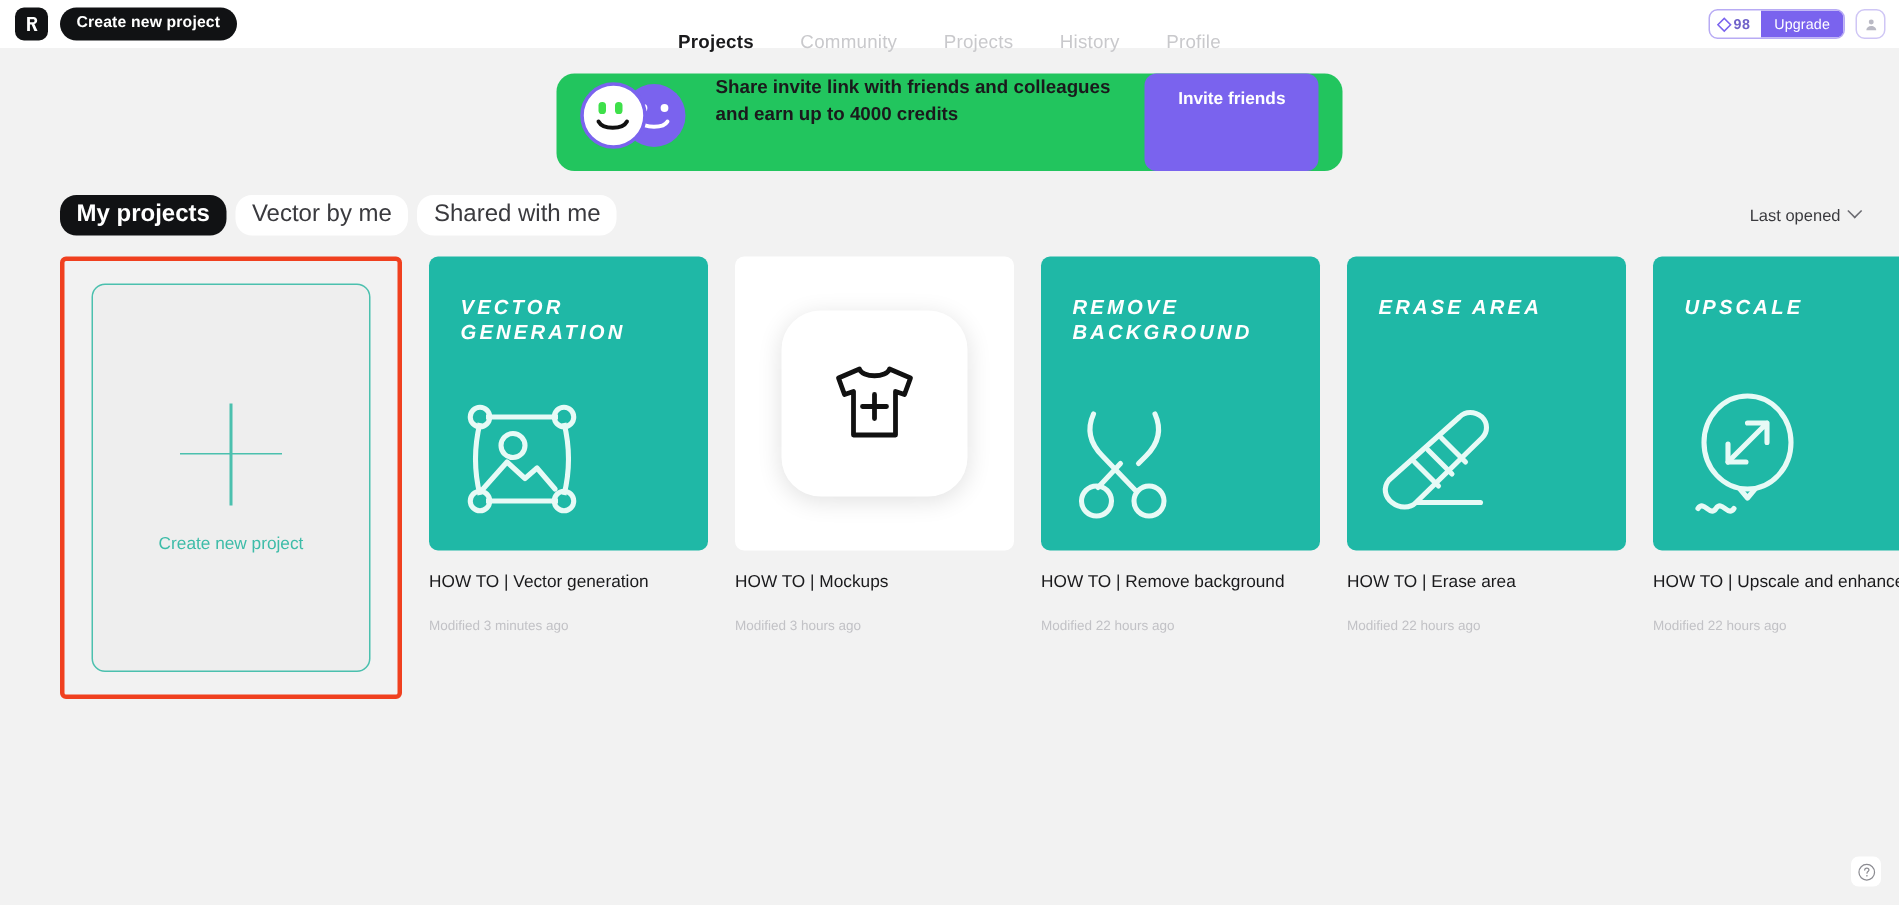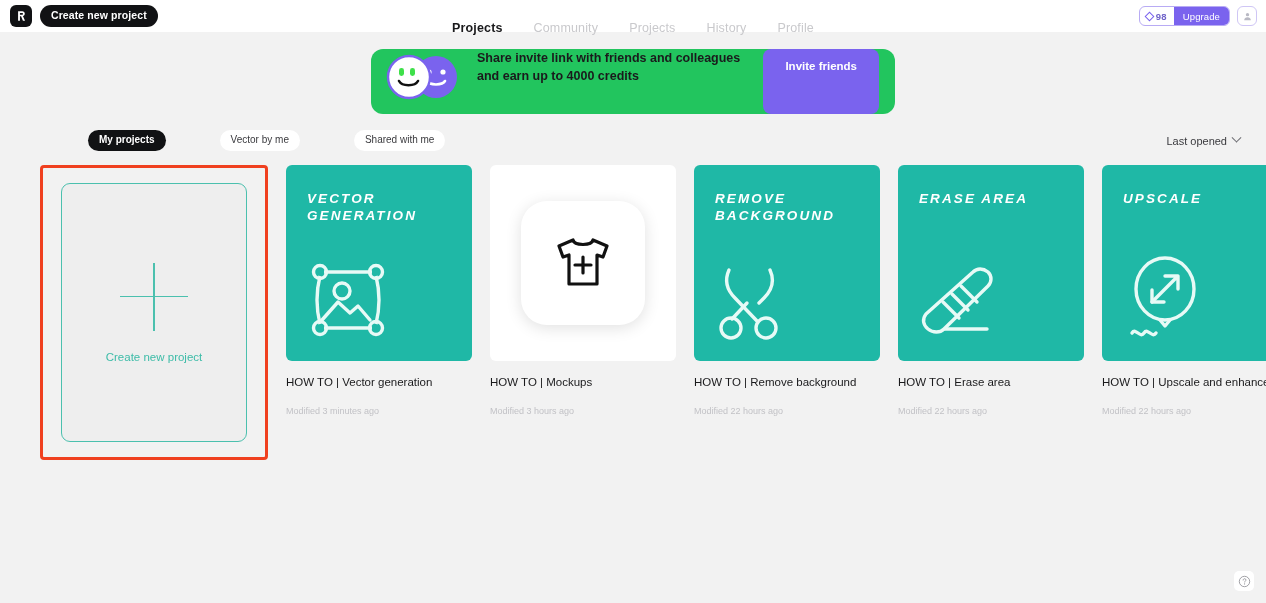--- a/index.html
+++ b/index.html
@@ -148,29 +148,28 @@
   }
 
   
   .filter-row {
     display: flex; align-items: center;
     justify-content: space-between;
     padding: 16px 22px 0 40px;
   }
   .chips { display: flex; gap: 6px; }
   .chip {
-    font-size: 10px;
+    font-size: 16px;
     color: #3a3a3e;
     background: #ffffff;
     border-radius: 11px;
     padding: 5px 11px 6px;
     line-height: 1;
     cursor: pointer;
     white-space: nowrap;
-    margin-left: 48px;
   }
   .chip.active { background: #111214; color: #fff; font-weight: bold; }
   .sort {
     display: flex; align-items: center; gap: 6px;
     font-size: 11px;
     color: #3a3a3e;
     cursor: pointer;
     padding-right: 4px;
   }
   .chev {

